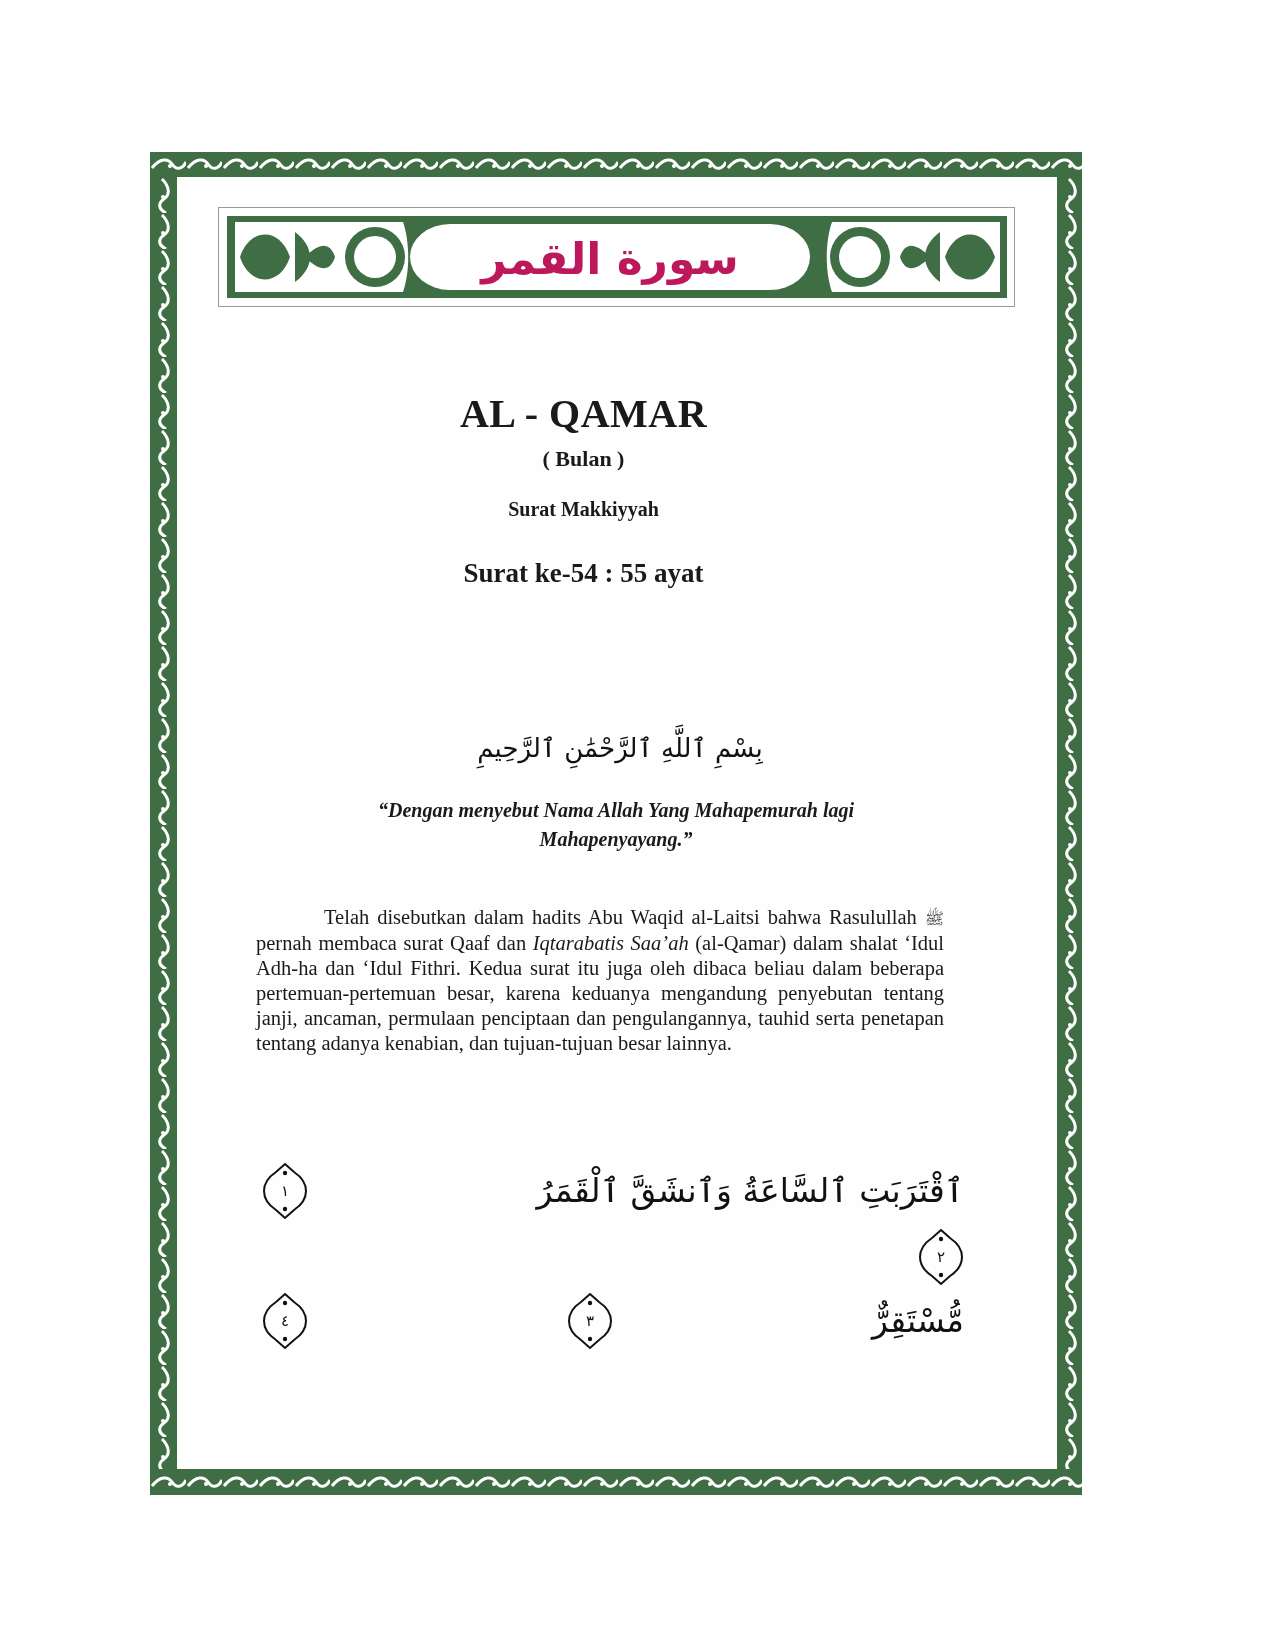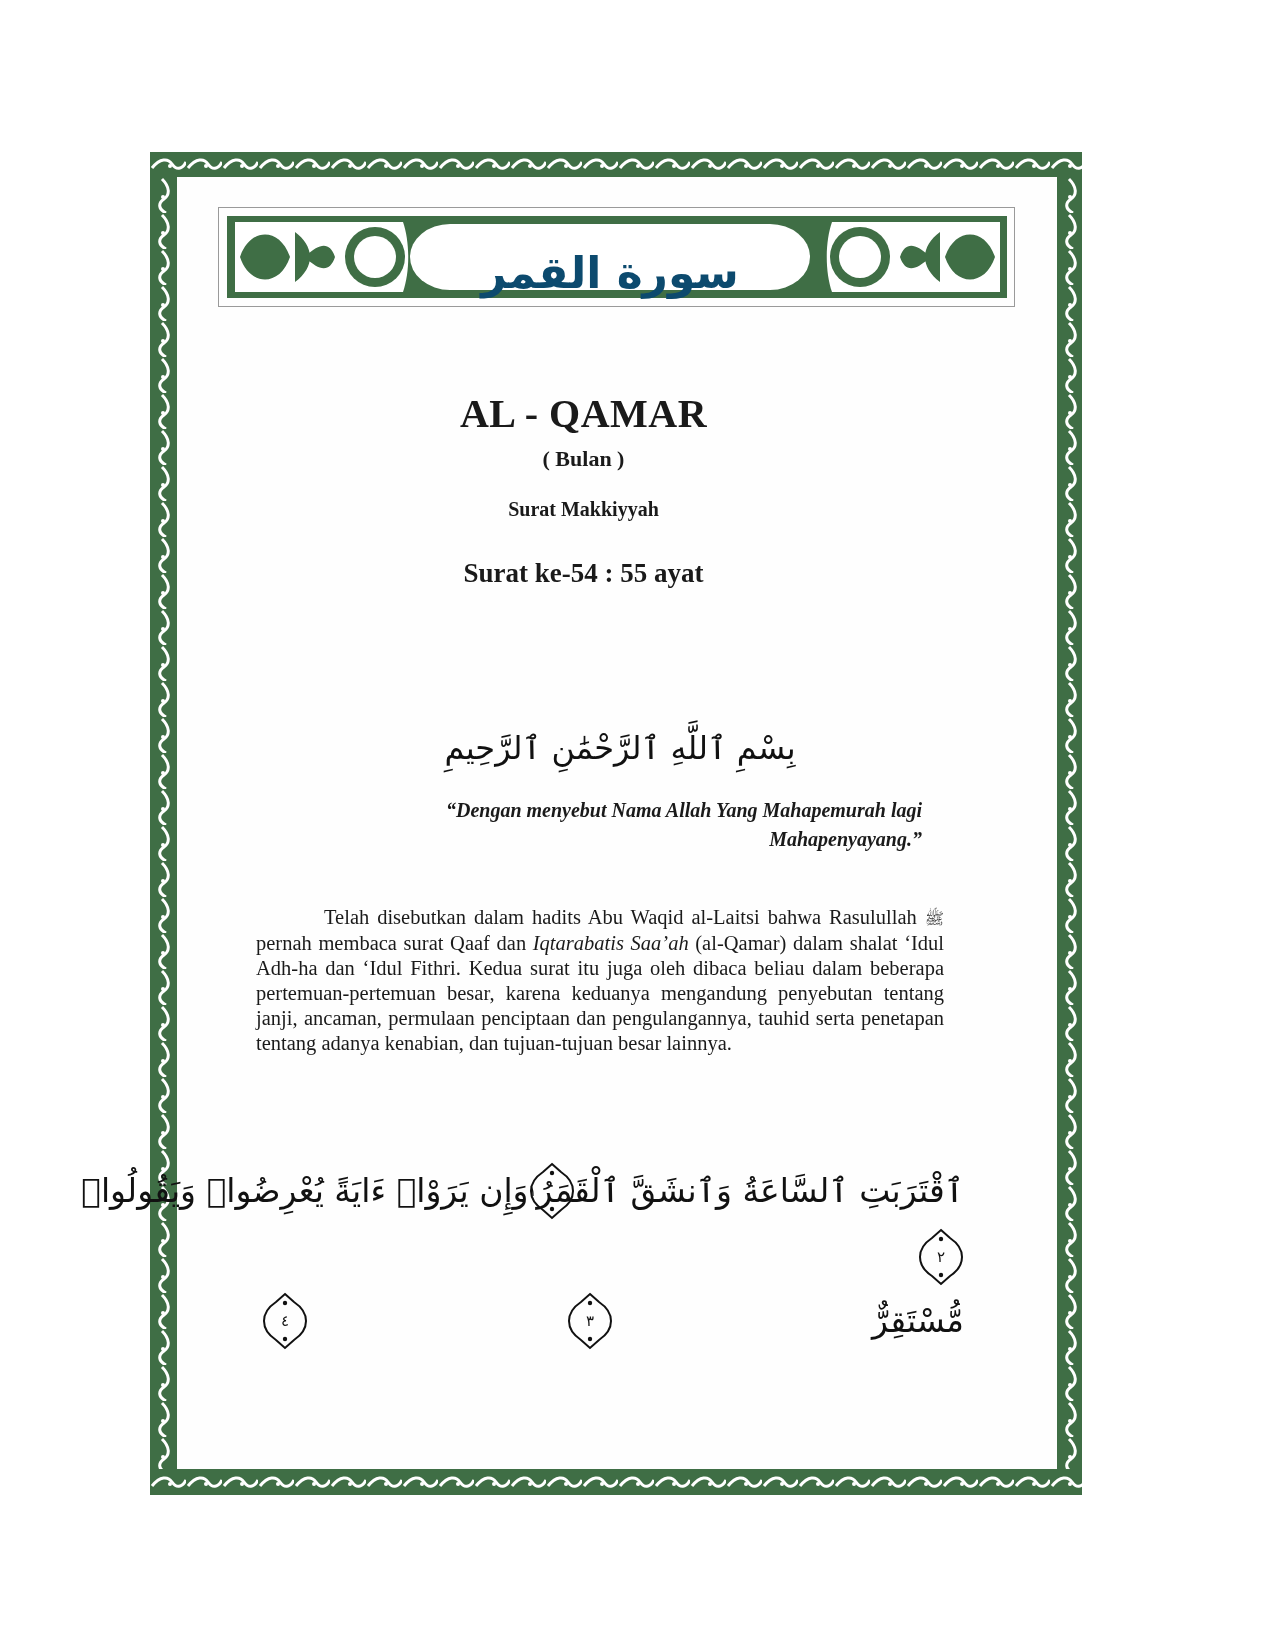--- a/index.html
+++ b/index.html
@@ -6,31 +6,31 @@
   body { width:1275px; height:1650px; background:#ffffff; position:relative; overflow:hidden;
          font-family:"Liberation Serif", "DejaVu Serif", serif; color:#1a1a1a; }
   .frame-outer { position:absolute; left:150px; top:152px; width:932px; height:1343px; background:#3f6e45; }
   .frame-inner { position:absolute; left:177px; top:177px; width:880px; height:1292px; background:#fefefe; }
   .wave-strip { position:absolute; overflow:hidden; }
   .wave-strip svg { display:block; }
   .banner-line { position:absolute; left:218px; top:207px; width:797px; height:100px; border:1.5px solid #9a9a9a; box-sizing:border-box; }
   .banner { position:absolute; left:227px; top:216px; width:780px; height:82px; background:#3f6e45; }
   .banner-cartouche { position:absolute; left:410px; top:224px; width:400px; height:66px; background:#fff;
         border-radius:40px / 33px; }
-  .banner-arabic { position:absolute; left:410px; top:240px; width:400px; height:66px; text-align:center;
-        font-family:"DejaVu Sans", sans-serif; font-size:44px; line-height:66px; color:#0c4a6e; direction:rtl; font-weight:bold; }
+  .banner-arabic { position:absolute; left:410px; top:226px; width:400px; height:66px; text-align:center;
+        font-family:"DejaVu Sans", sans-serif; font-size:44px; line-height:66px; color:#be185d; direction:rtl; font-weight:bold; }
   .orn { position:absolute; top:222px; width:180px; height:70px; }
   .title { position:absolute; left:0; width:1167px; text-align:center; font-weight:bold; }
   .t1 { top:390px; font-size:40px; letter-spacing:0.5px; }
   .t2 { top:446px; font-size:22px; font-weight:bold; }
   .t3 { top:498px; font-size:20px; }
   .t4 { top:558px; font-size:27px; }
   .bismillah { position:absolute; left:360px; top:718px; width:520px; height:60px; text-align:center;
-        font-family:"DejaVu Sans", sans-serif; font-size:32px; line-height:60px; direction:rtl; color:#111; }
-  .translation { position:absolute; left:342px; top:796px; width:580px; text-align:right; font-style:italic;
+        font-family:"DejaVu Sans", sans-serif; font-size:26px; line-height:60px; direction:rtl; color:#111; }
+  .translation { position:absolute; left:326px; top:796px; width:580px; text-align:center; font-style:italic;
         font-weight:bold; font-size:20px; line-height:29px; }
   .para { position:absolute; left:256px; top:905px; width:688px; font-size:20.5px; line-height:25px; text-align:justify; }
   .para .indent { display:inline-block; width:68px; }
   .saw { font-size:16px; color:#333; }
   .ayat { position:absolute; left:262px; width:702px; height:62px; direction:rtl;
         font-family:"DejaVu Sans", sans-serif; font-size:33px; line-height:62px; color:#111; white-space:nowrap;
         display:flex; justify-content:space-between; align-items:center; }
   .marker { display:inline-flex; width:46px; height:58px; align-items:center; justify-content:center; position:relative; }
   .marker svg { position:absolute; left:0; top:0; }
   .marker span { position:relative; font-size:15px; font-family:"DejaVu Sans", sans-serif; }
@@ -105,21 +105,20 @@
 <div class="ayat" style="top:1160px;">
   <span>ٱقْتَرَبَتِ ٱلسَّاعَةُ وَٱنشَقَّ ٱلْقَمَرُ</span>
   <span class="marker">
     <svg width="46" height="58" viewBox="0 0 46 58">
         <path d="M23 2 L32 10 Q44 18 44 29 Q44 40 32 48 L23 56 L14 48 Q2 40 2 29 Q2 18 14 10Z" fill="none" stroke="#111" stroke-width="2"></path>
         <circle cx="23" cy="11" r="2.2" fill="#111"></circle>
         <circle cx="23" cy="47" r="2.2" fill="#111"></circle>
       </svg>
     <span>١</span>
   </span>
-  <span>وَإِن يَرَوْا۟ ءَايَةً يُعْرِضُوا۟ وَيَقُولُوا۟</span>
 </div>
 <div class="ayat" style="top:1226px;">
   <span class="marker">
     <svg width="46" height="58" viewBox="0 0 46 58">
         <path d="M23 2 L32 10 Q44 18 44 29 Q44 40 32 48 L23 56 L14 48 Q2 40 2 29 Q2 18 14 10Z" fill="none" stroke="#111" stroke-width="2"></path>
         <circle cx="23" cy="11" r="2.2" fill="#111"></circle>
         <circle cx="23" cy="47" r="2.2" fill="#111"></circle>
       </svg>
     <span>٢</span>
   </span>

